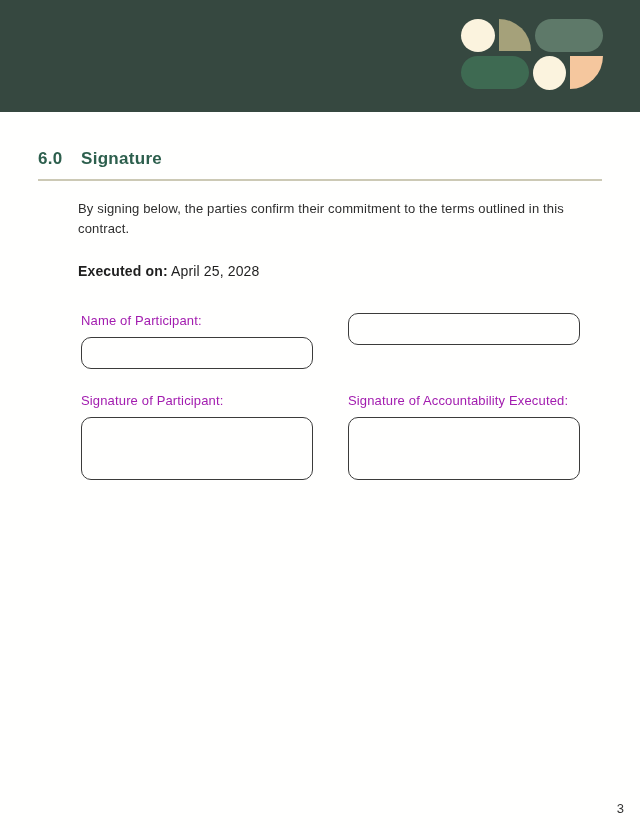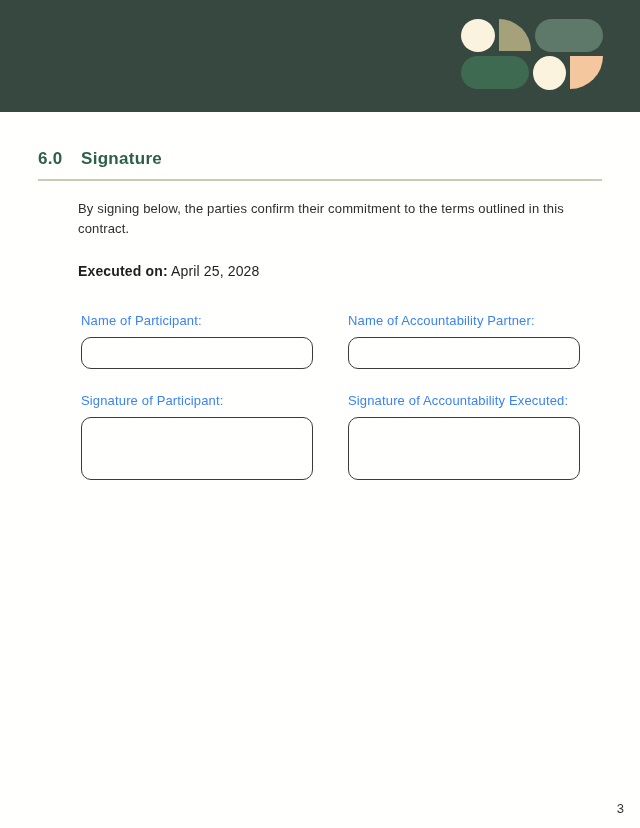--- a/index.html
+++ b/index.html
@@ -76,21 +76,21 @@
   
   .form-grid {
     display: grid;
     grid-template-columns: 232px 232px;
     column-gap: 35px;
     row-gap: 24px;
     margin: 34px 0 0 81px;
   }
   .field-label {
     display: block;
-    color: #3b82f6;
+    color: #a21caf;
     font-size: 13px;
     letter-spacing: 0.15px;
     margin-bottom: 9px;
   }
   .field-box {
     width: 232px;
     border: 1.2px solid #3B3B3B;
     border-radius: 10px;
     background: transparent;
   }
@@ -138,21 +138,20 @@
   <p class="executed-line"><span class="executed-label">Executed on:</span><span class="executed-date"> April 25, 2028</span></p>
 
   <div class="form-grid">
 
     <div class="field-group">
       <span class="field-label">Name of Participant:</span>
       <div class="field-box small"></div>
     </div>
 
     <div class="field-group">
-      <span class="field-label">Name of Accountability Partner:</span>
       <div class="field-box small"></div>
     </div>
 
     <div class="field-group">
       <span class="field-label">Signature of Participant:</span>
       <div class="field-box large"></div>
     </div>
 
     <div class="field-group">
       <span class="field-label">Signature of Accountability Executed:</span>

